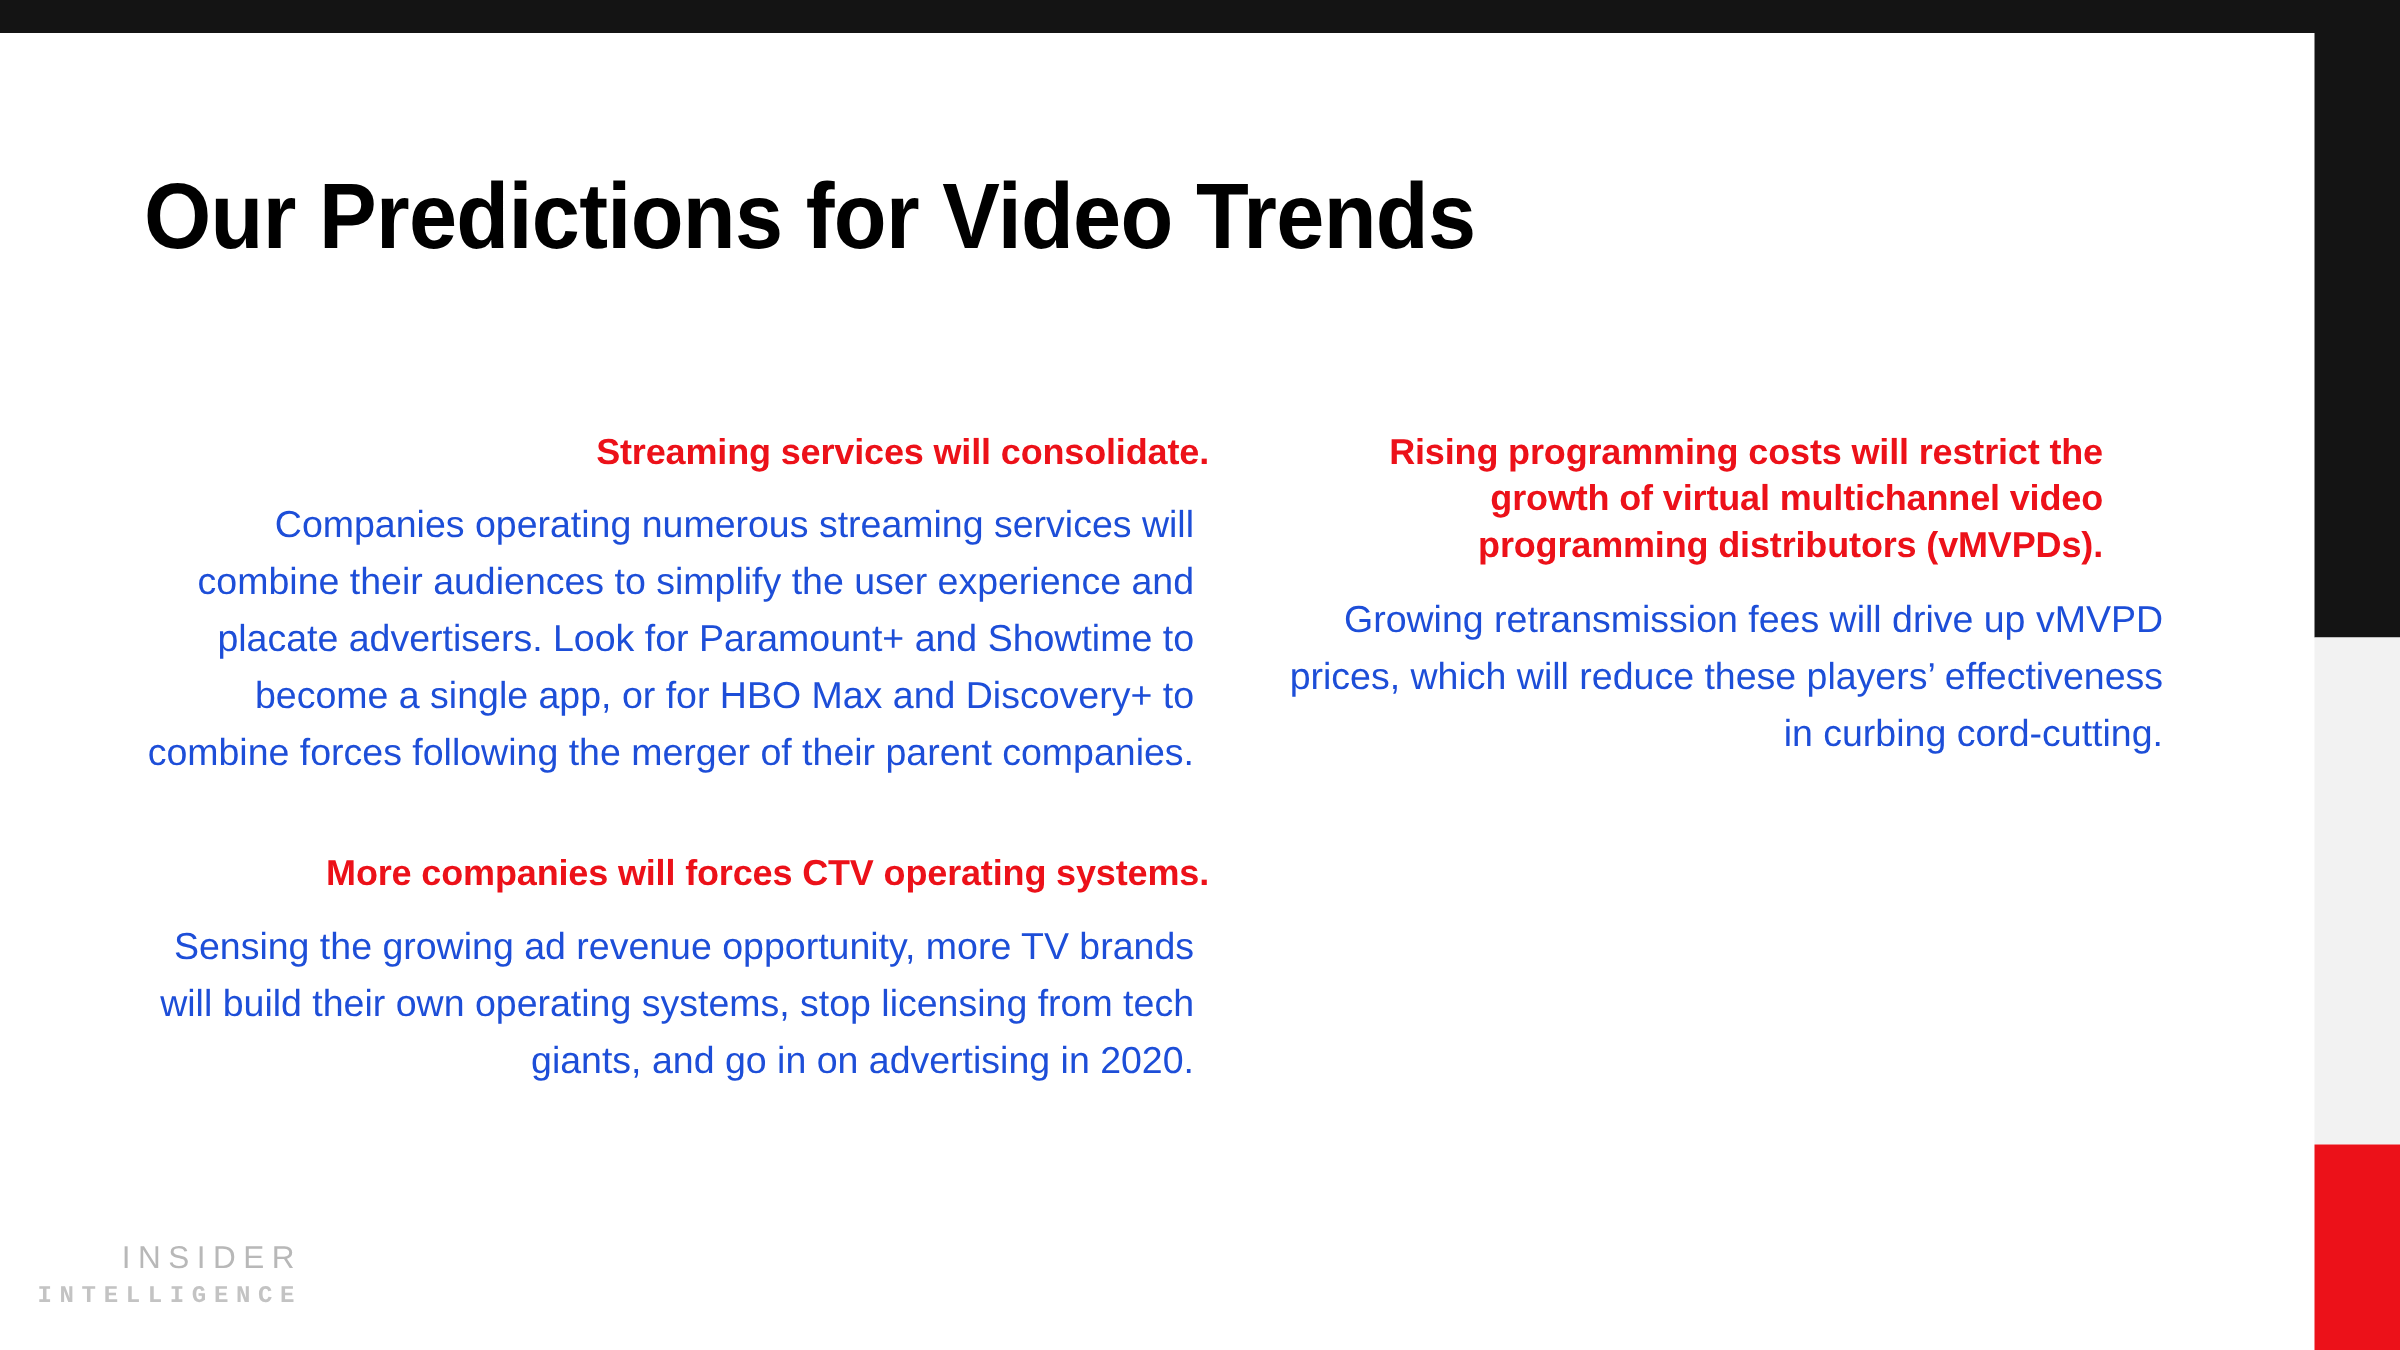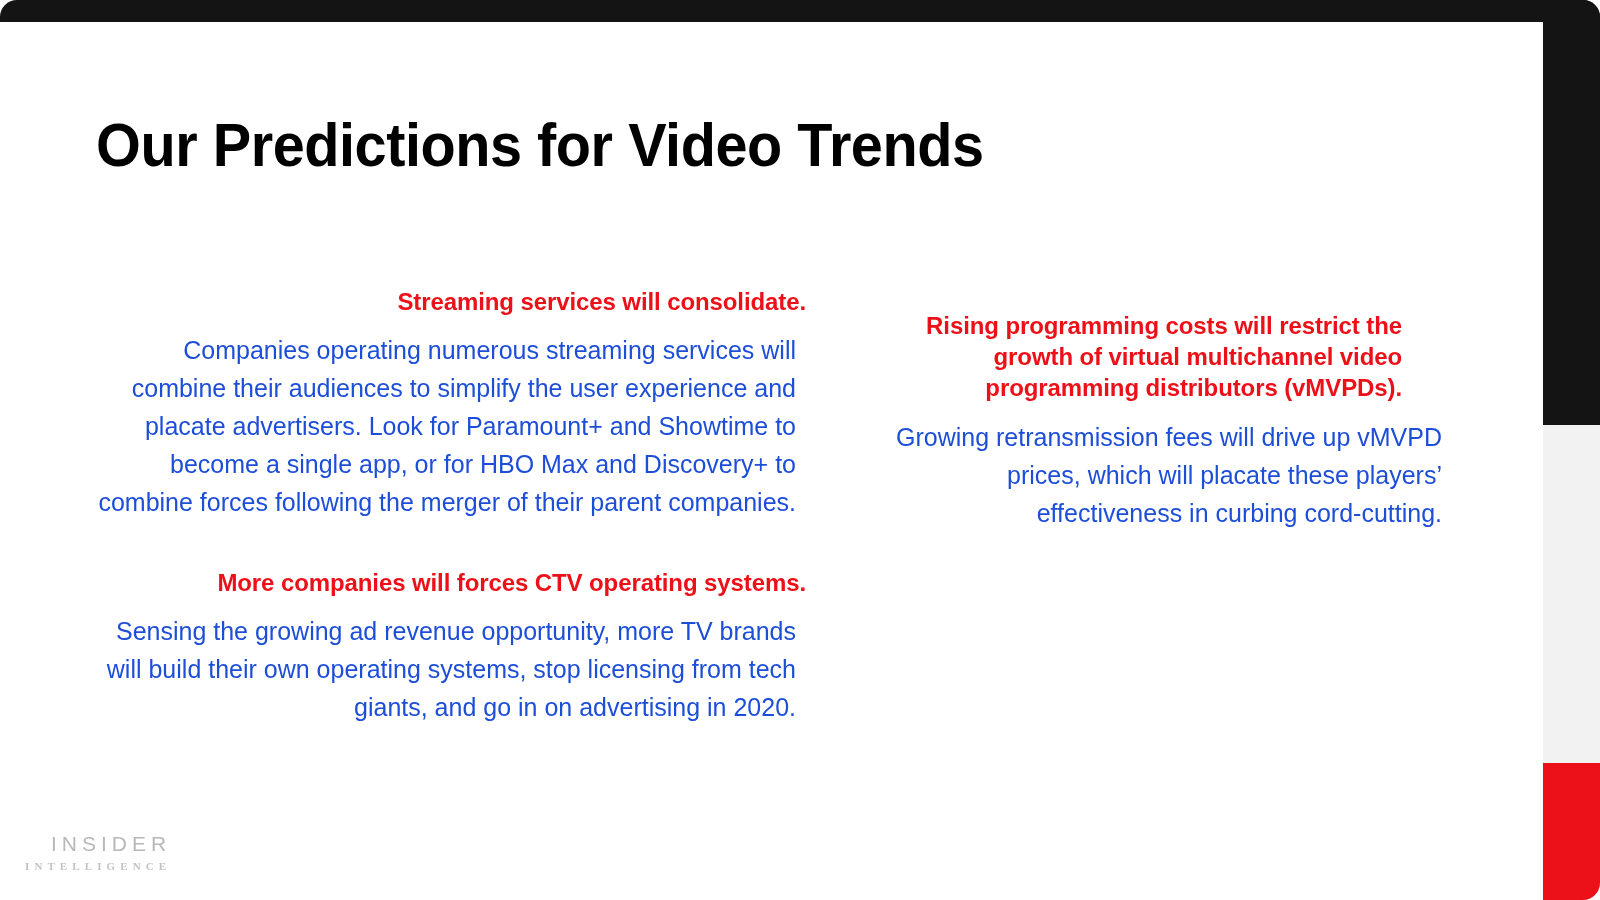--- a/index.html
+++ b/index.html
@@ -11,21 +11,20 @@
   body {
     font-family: "Liberation Sans", sans-serif;
     -webkit-font-smoothing: antialiased;
   }
   .slide {
     position: relative;
     width: 1600px;
     height: 900px;
     background: #ffffff;
     overflow: hidden;
-    border-radius: 17px;
   }
 
   
   .top-bar {
     position: absolute;
     left: 0;
     top: 0;
     width: 1600px;
     height: 22px;
     background: #141414;
@@ -92,43 +91,43 @@
   }
   .block-body {
     margin: 0;
     font-family: "Liberation Sans", sans-serif;
     font-size: 25px;
     line-height: 1.52;
     font-weight: normal;
     color: #1d4ed8;
   }
   
-  .col-right .block-heading { width: 545px; margin-top: 24px; }
+  .col-right .block-heading { width: 545px; }
   .col-right .block-body    { width: 585px; }
   .col-left  .block-body    { width: 700px; }
 
   
   .logo {
     position: absolute;
     left: 24px;
     bottom: 28px;
     user-select: none;
   }
   .logo-primary {
     font-family: "Liberation Sans", sans-serif;
     font-size: 21px;
     font-weight: normal;
     letter-spacing: 5.0px;
     color: #b8b8b8;
     line-height: 1;
     text-align: right;
   }
   .logo-secondary {
-    font-family: Liberation Serif, serif;
-    font-size: 11px;
+    font-family: Liberation Mono, monospace;
+    font-size: 16px;
     font-weight: bold;
     letter-spacing: 5.1px;
     color: #c3c3c3;
     line-height: 1;
     margin-top: 7px;
     margin-left: 1px;
   }
 </style>
 </head>
 <body>
@@ -158,21 +157,21 @@
         <h2 class="block-heading">More companies will forces CTV operating systems.</h2>
         <p class="block-body">Sensing the growing ad revenue opportunity, more TV brands will build their own operating systems, stop licensing from tech giants, and go in on advertising in 2020.</p>
       </div>
 
     </div>
 
     <div class="col col-right">
 
       <div class="block">
         <h2 class="block-heading">Rising programming costs will restrict the growth of virtual multichannel video programming distributors (vMVPDs).</h2>
-        <p class="block-body">Growing retransmission fees will drive up vMVPD prices, which will placate these players’ effectiveness in curbing cord-cutting.</p>
+        <p class="block-body">Growing retransmission fees will drive up vMVPD prices, which will reduce these players’ effectiveness in curbing cord-cutting.</p>
       </div>
 
     </div>
 
   </div>
 
   <div class="logo">
     <div class="logo-primary">INSIDER</div>
     <div class="logo-secondary">INTELLIGENCE</div>
   </div>

